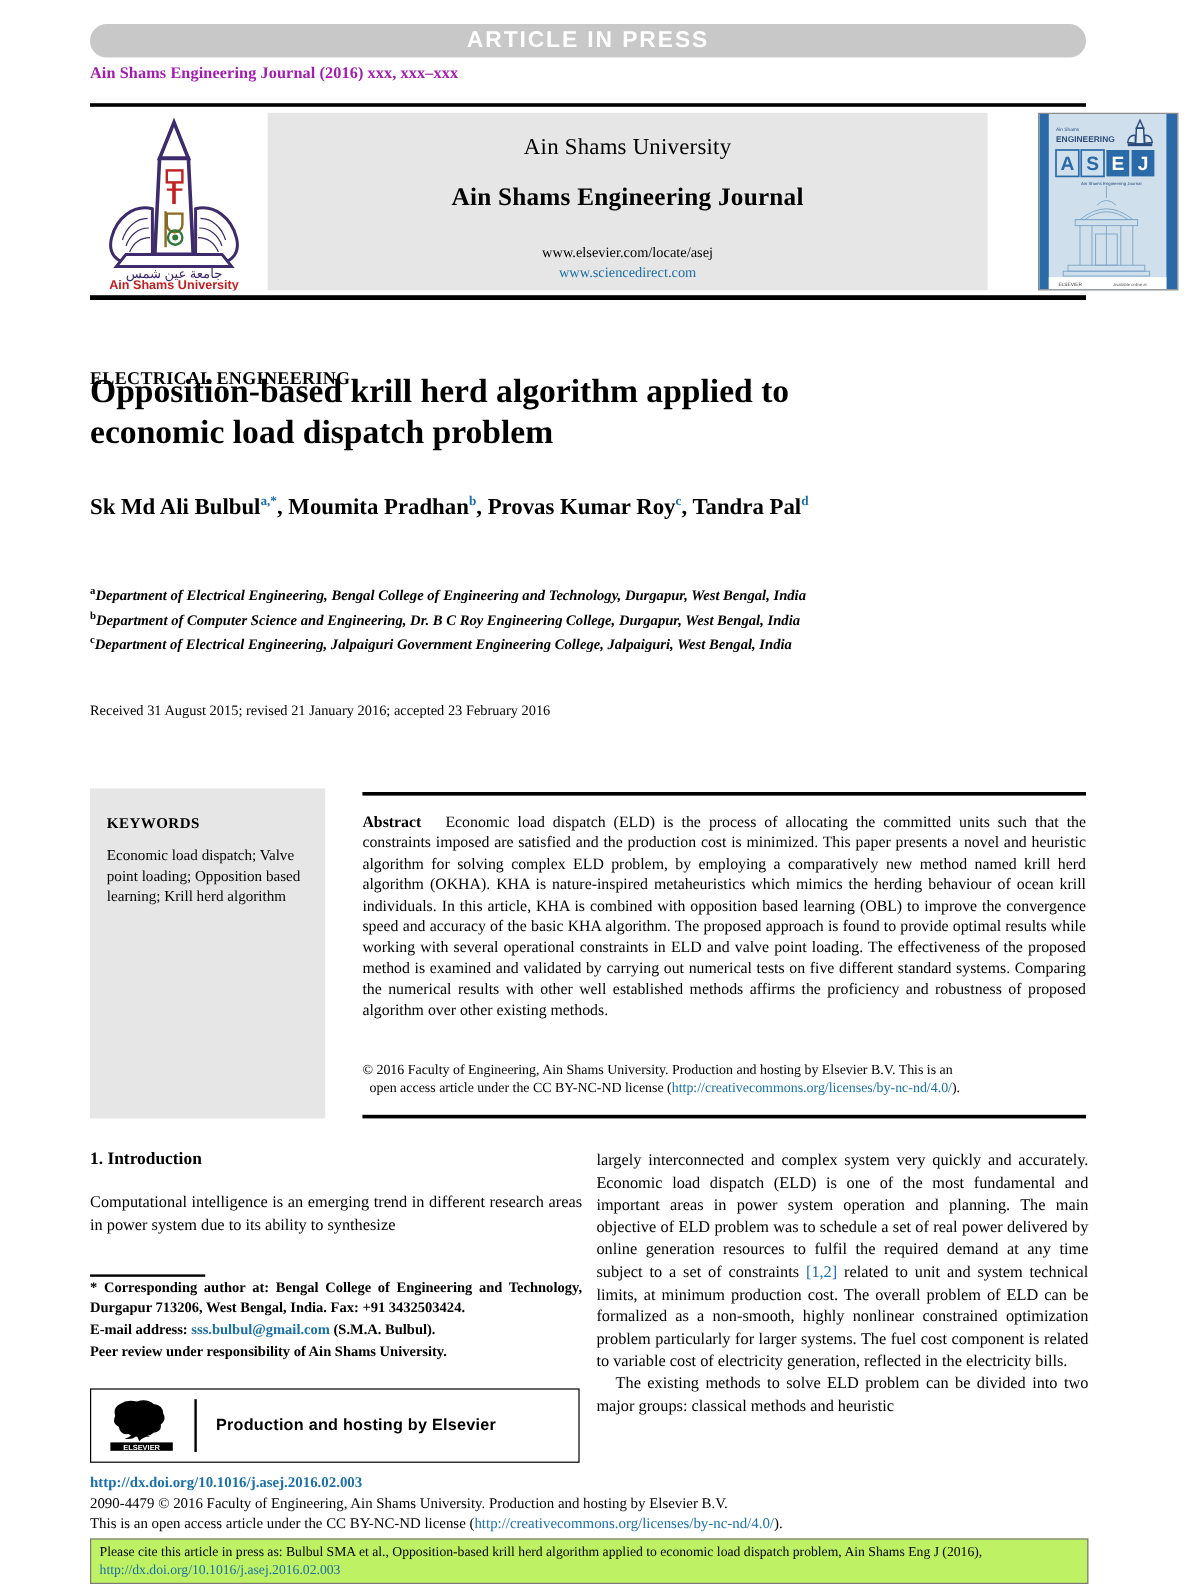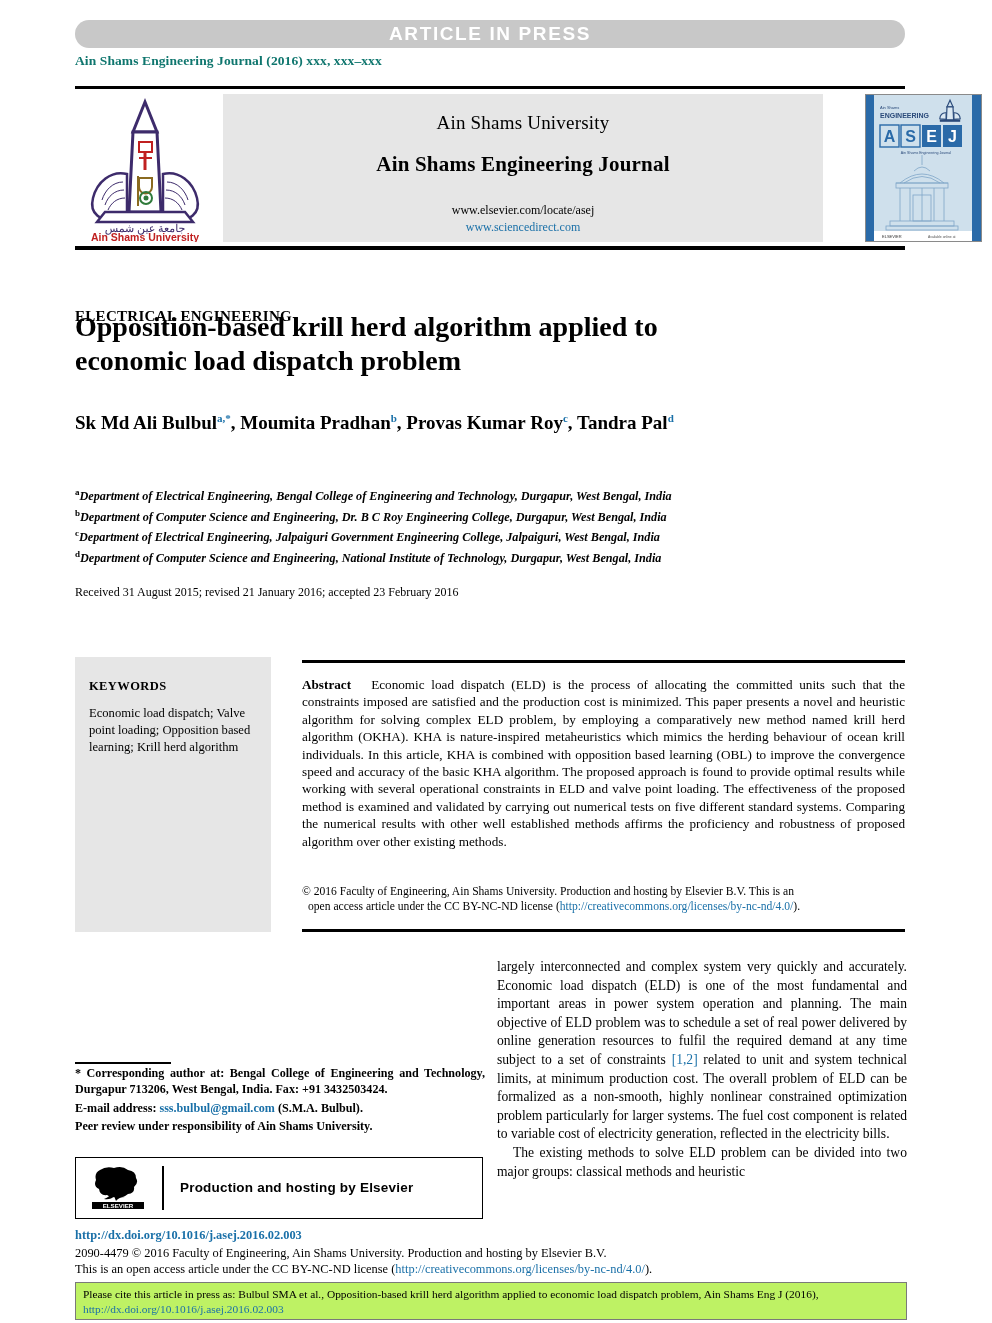--- a/index.html
+++ b/index.html
@@ -45,21 +45,21 @@
     letter-spacing: 1.6px;
   }
 
   
   .journal-ref {
     position: absolute;
     left: 75px;
     top: 53px;
     font-size: 13.5px;
     font-weight: bold;
-    color: #0f766e;
+    color: #a21caf;
     letter-spacing: 0.1px;
   }
 
   
   .rule-top {
     position: absolute;
     left: 75px; top: 86px;
     width: 830px; height: 3px;
     background: #000;
   }
@@ -429,40 +429,43 @@
     <span>Sk Md Ali Bulbul</span><sup class="star">a,*</sup>,
     <span>Moumita Pradhan</span><sup>b</sup>,
     <span>Provas Kumar Roy</span><sup>c</sup>,
     <span>Tandra Pal</span><sup>d</sup>
   </div>
 
   <div class="affils">
     <div><sup>a</sup><span>Department of Electrical Engineering, Bengal College of Engineering and Technology, Durgapur, West Bengal, India</span></div>
     <div><sup>b</sup><span>Department of Computer Science and Engineering, Dr. B C Roy Engineering College, Durgapur, West Bengal, India</span></div>
     <div><sup>c</sup><span>Department of Electrical Engineering, Jalpaiguri Government Engineering College, Jalpaiguri, West Bengal, India</span></div>
-    <div><sup>d</sup><span>Department of Computer Science and Engineering, National Institute of Technology, Durgapur, West Bengal, India</span></div>
   </div>
 
   <div class="history">Received 31 August 2015; revised 21 January 2016; accepted 23 February 2016</div>
 
   <div class="kw-box">
     <div class="kw-title">KEYWORDS</div>
     <div class="kw-list">Economic load dispatch; Valve point loading; Opposition based learning; Krill herd algorithm</div>
   </div>
 
   <div class="abs-rule-top"></div>
   <div class="abstract">
     <span class="lead">Abstract</span>&nbsp;&nbsp;&nbsp;<span>Economic load dispatch (ELD) is the process of allocating the committed units such that the constraints imposed are satisfied and the production cost is minimized. This paper presents a novel and heuristic algorithm for solving complex ELD problem, by employing a comparatively new method named krill herd algorithm (OKHA). KHA is nature-inspired metaheuristics which mimics the herding behaviour of ocean krill individuals. In this article, KHA is combined with opposition based learning (OBL) to improve the convergence speed and accuracy of the basic KHA algorithm. The proposed approach is found to provide optimal results while working with several operational constraints in ELD and valve point loading. The effectiveness of the proposed method is examined and validated by carrying out numerical tests on five different standard systems. Comparing the numerical results with other well established methods affirms the proficiency and robustness of proposed algorithm over other existing methods.</span>
   </div>
   <div class="copyright">
     <span>© 2016 Faculty of Engineering, Ain Shams University. Production and hosting by Elsevier B.V. This is an</span>
     <span class="ind"><span>open access article under the CC BY-NC-ND license (</span><span class="lnk">http://creativecommons.org/licenses/by-nc-nd/4.0/</span><span>).</span></span>
   </div>
   <div class="abs-rule-bot"></div>
 
+  <div class="col-left">
+    <div class="h1">1. Introduction</div>
+    <p class="body-p">Computational intelligence is an emerging trend in different research areas in power system due to its ability to synthesize</p>
+  </div>
 
   <div class="fn-rule"></div>
   <div class="footnote">
     <span>*</span>
     <span>Corresponding author at: Bengal College of Engineering and Technology, Durgapur 713206, West Bengal, India. Fax: +91 3432503424.</span>
     <span class="ln sp"><span>E-mail address:</span> <span class="lnk">sss.bulbul@gmail.com</span> <span>(S.M.A. Bulbul).</span></span>
     <span class="ln sp">Peer review under responsibility of Ain Shams University.</span>
   </div>
 
   <div class="els-box">

